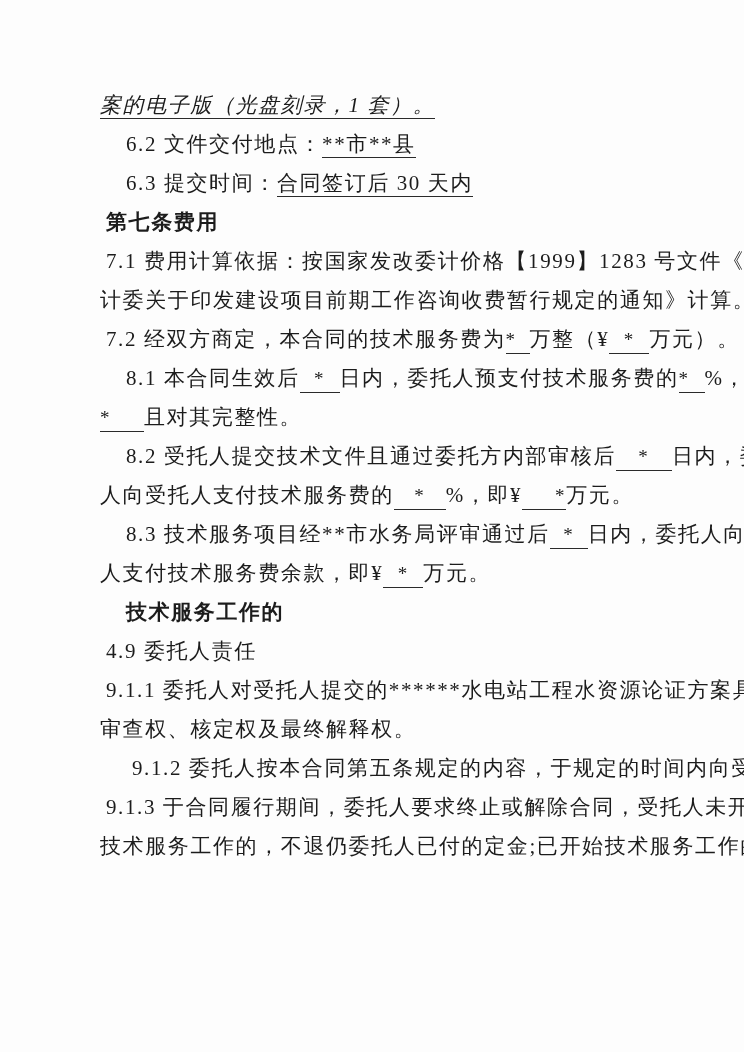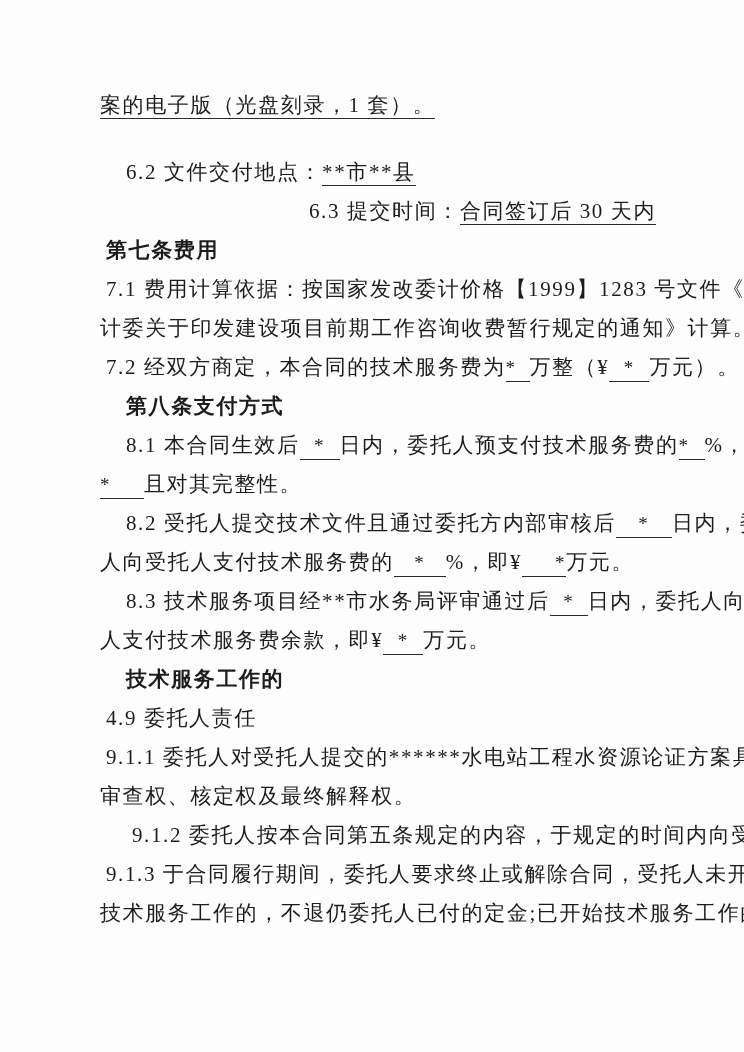--- a/index.html
+++ b/index.html
@@ -41,28 +41,27 @@
   }
   .s-left   { text-align: left; }
   .s-center { text-align: center; }
   .s-right  { text-align: right; }
 </style>
 </head>
 <body>
 
 <div class="page">
   <div class="content" id="doc">
-      <div class="line" style="padding-left: 0px;"><span class="u">案的电子版（光盘刻录，1 套）。</span></div>
-      <div class="line" style="padding-left: 26px; margin-top: 28px;"><span class="run">6.2 文件交付地点：</span><span class="u">**市**县</span></div>
-      <div class="line" style="padding-left: 26px; text-align: right;"><span class="run">6.3 提交时间：</span><span class="u">合同签订后 30 天内</span></div>
+      <div class="line" style="padding-left: 0px; font-style: italic;"><span class="u">案的电子版（光盘刻录，1 套）。</span></div>
+      <div class="line" style="padding-left: 26px;"><span class="run">6.2 文件交付地点：</span><span class="u">**市**县</span></div>
+      <div class="line" style="padding-left: 26px;"><span class="run">6.3 提交时间：</span><span class="u">合同签订后 30 天内</span></div>
       <div class="line bold" style="padding-left: 6px;"><span class="run">第七条费用</span></div>
       <div class="line" style="padding-left: 6px;"><span class="run">7.1 费用计算依据：按国家发改委计价格【1999】1283 号文件《国家</span></div>
       <div class="line" style="padding-left: 0px;"><span class="run">计委关于印发建设项目前期工作咨询收费暂行规定的通知》计算。</span></div>
       <div class="line" style="padding-left: 6px;"><span class="run">7.2 经双方商定，本合同的技术服务费为</span><span class="blank s-left" style="width: 24px;">*</span><span class="run">万整（¥</span><span class="blank s-center" style="width: 40px;">*</span><span class="run">万元）。</span></div>
-      <div class="line bold" style="padding-left: 26px;"><span class="run">第八条支付方式</span></div>
       <div class="line" style="padding-left: 26px;"><span class="run">8.1 本合同生效后</span><span class="blank s-center" style="width: 40px;">*</span><span class="run">日内，委托人预支付技术服务费的</span><span class="blank s-left" style="width: 26px;">*</span><span class="run">%，即¥</span></div>
       <div class="line" style="padding-left: 0px;"><span class="blank s-left" style="width: 44px;">*</span><span class="run">且对其完整性。</span></div>
       <div class="line" style="padding-left: 26px;"><span class="run">8.2 受托人提交技术文件且通过委托方内部审核后</span><span class="blank s-center" style="width: 56px;">*</span><span class="run">日内，委托</span></div>
       <div class="line" style="padding-left: 0px;"><span class="run">人向受托人支付技术服务费的</span><span class="blank s-center" style="width: 52px;">*</span><span class="run">%，即¥</span><span class="blank s-right" style="width: 44px;">*</span><span class="run">万元。</span></div>
       <div class="line" style="padding-left: 26px;"><span class="run">8.3 技术服务项目经**市水务局评审通过后</span><span class="blank s-center" style="width: 38px;">*</span><span class="run">日内，委托人向受托</span></div>
       <div class="line" style="padding-left: 0px;"><span class="run">人支付技术服务费余款，即¥</span><span class="blank s-center" style="width: 40px;">*</span><span class="run">万元。</span></div>
       <div class="line bold" style="padding-left: 26px;"><span class="run">技术服务工作的</span></div>
       <div class="line" style="padding-left: 6px;"><span class="run">4.9 委托人责任</span></div>
       <div class="line" style="padding-left: 6px;"><span class="run">9.1.1 委托人对受托人提交的******水电站工程水资源论证方案具有</span></div>
       <div class="line" style="padding-left: 0px;"><span class="run">审查权、核定权及最终解释权。</span></div>

